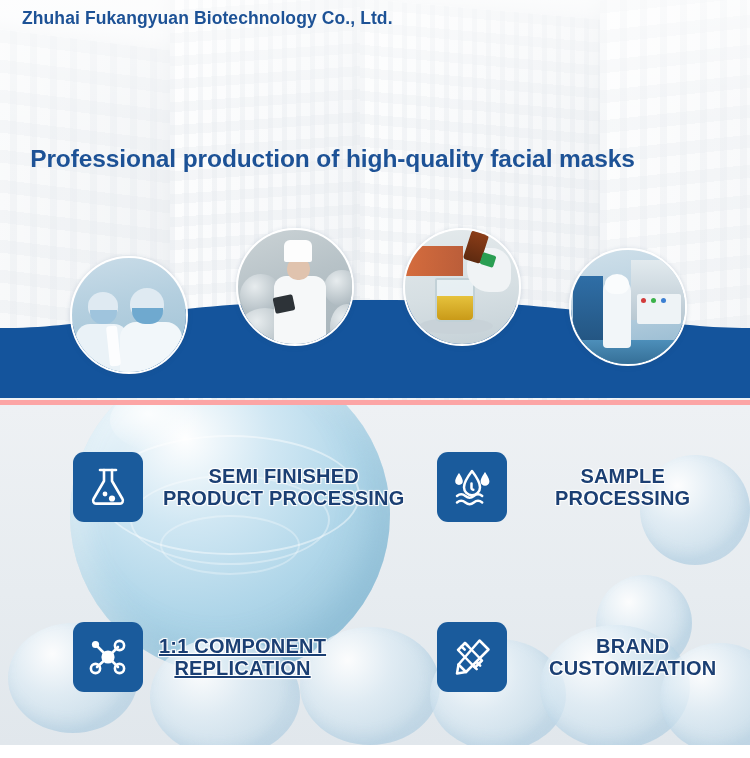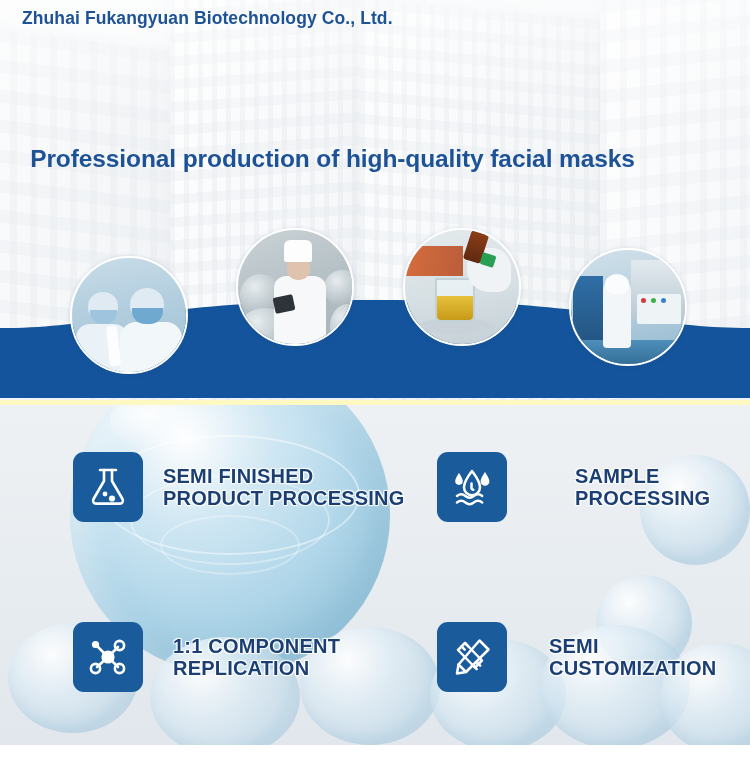--- a/index.html
+++ b/index.html
@@ -3,21 +3,21 @@
 <meta charset="utf-8">
 <style>
   * { margin:0; padding:0; box-sizing:border-box; }
   html,body { width:750px; height:758px; background:#ffffff; }
   body { font-family:"Liberation Sans", sans-serif; overflow:hidden; }
 
   .banner {
     position:relative;
     width:750px; height:758px;
     overflow:hidden;
-    background:#fef9c3;
+    background:#fca5a5;
   }
 
   
   .top-section {
     position:absolute; left:0; top:0;
     width:750px; height:400px;
     overflow:hidden;
     background:#eef1f4;
   }
   
@@ -269,24 +269,25 @@
     color:#1b3f73;
     line-height:1.12;
     letter-spacing:.2px;
     white-space:pre-line;
     text-shadow:
       0 0 3px rgba(255,255,255,.95),
       1px 1px 0 rgba(255,255,255,.85),
       -1px 1px 0 rgba(255,255,255,.85),
       1px -1px 0 rgba(255,255,255,.85),
       -1px -1px 0 rgba(255,255,255,.85);
+    text-align: center;
   }
   .f1 .flabel { margin-left:20px; }
-  .f3 .flabel { margin-left:30px; }
-  .f2 .flabel { margin-left:68px; }
+  .f3 .flabel { margin-left:16px;text-decoration:underline; }
+  .f2 .flabel { margin-left:48px; }
   .f4 .flabel { margin-left:42px; }
 </style>
 </head>
 <body>
 
 <div class="banner">
 
   <div class="top-section">
     <div class="bldg-sky"></div>
     <div class="bldg bldg-a">
@@ -431,18 +432,18 @@
       <svg width="46" height="46" viewBox="0 0 46 46" fill="none" stroke="#ffffff" stroke-width="2.5" stroke-linecap="round" stroke-linejoin="round">
         <path d="M30.5 6.5 L39.5 15.5 L17 38 L8 39.5 L9.5 30.5 Z" transform="rotate(0 23 23)"></path>
         <path d="M9.5 30.5 L17 38"></path>
         <path d="M16 9 L9 16 L26 33.5 L33 26.5 Z"></path>
         <path d="M12.5 12.5 l3.2 3.2"></path>
         <path d="M16 9 l3.2 3.2"></path>
         <path d="M28 28.5 l3.2 3.2"></path>
         <path d="M24.5 32 l3.2 3.2"></path>
       </svg>
     </div>
-    <div class="flabel">SEMI
+    <div class="flabel">BRAND
 CUSTOMIZATION</div>
   </div>
 
   <div class="bottom-white"></div>
 </div>
 
 </body></html>

